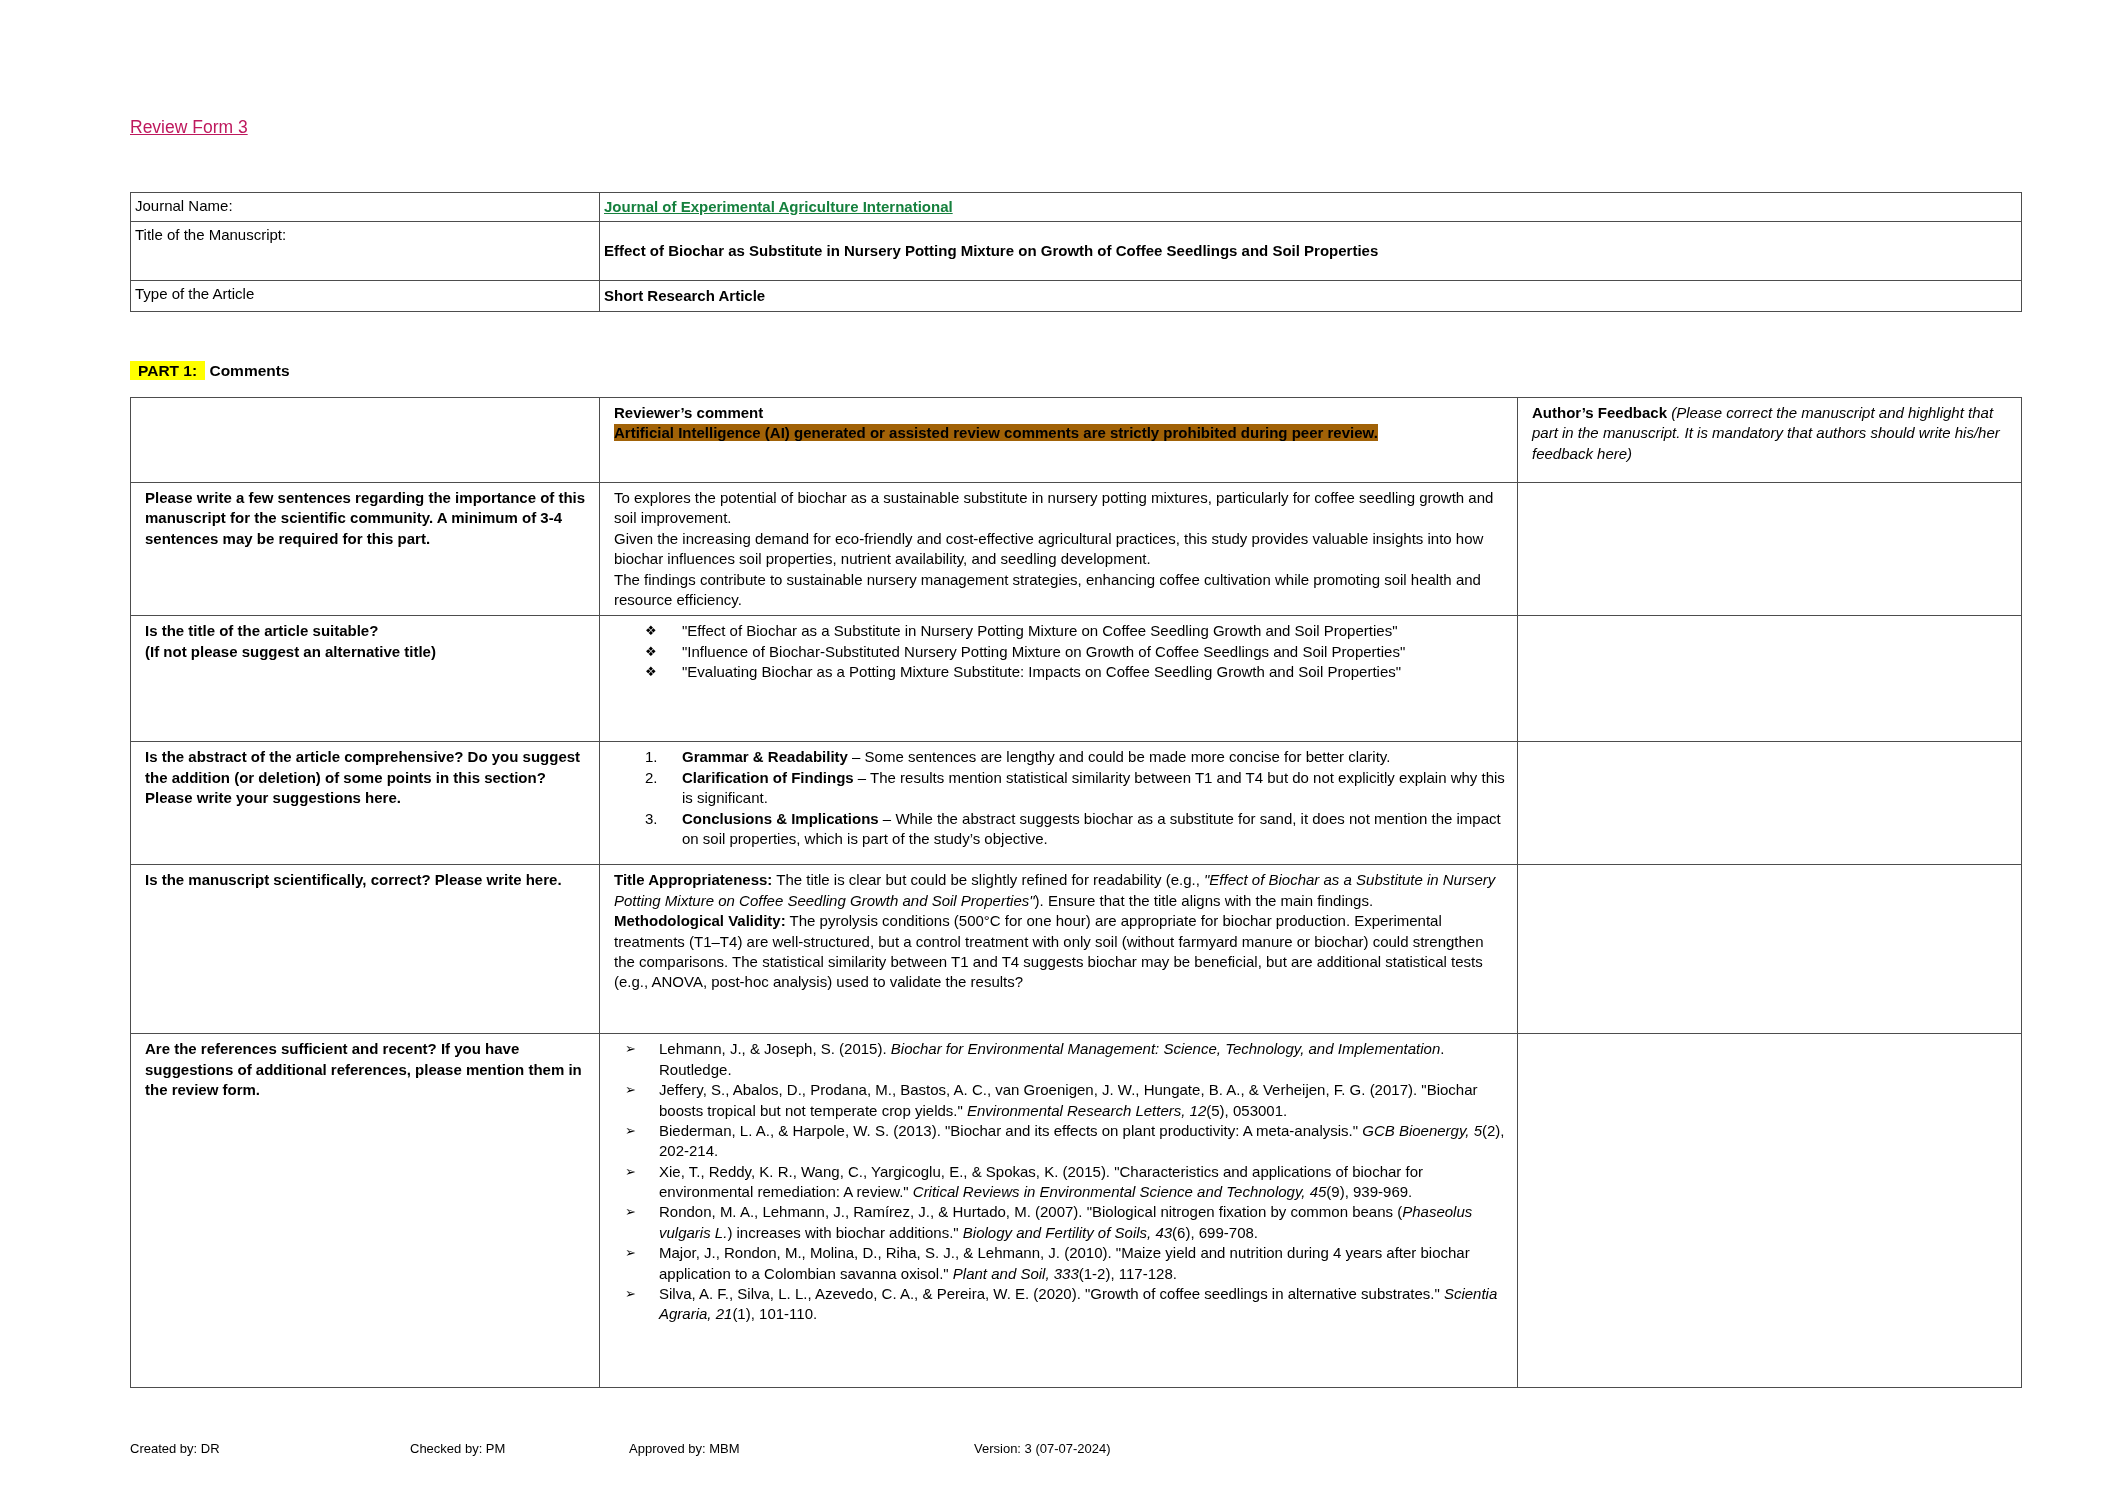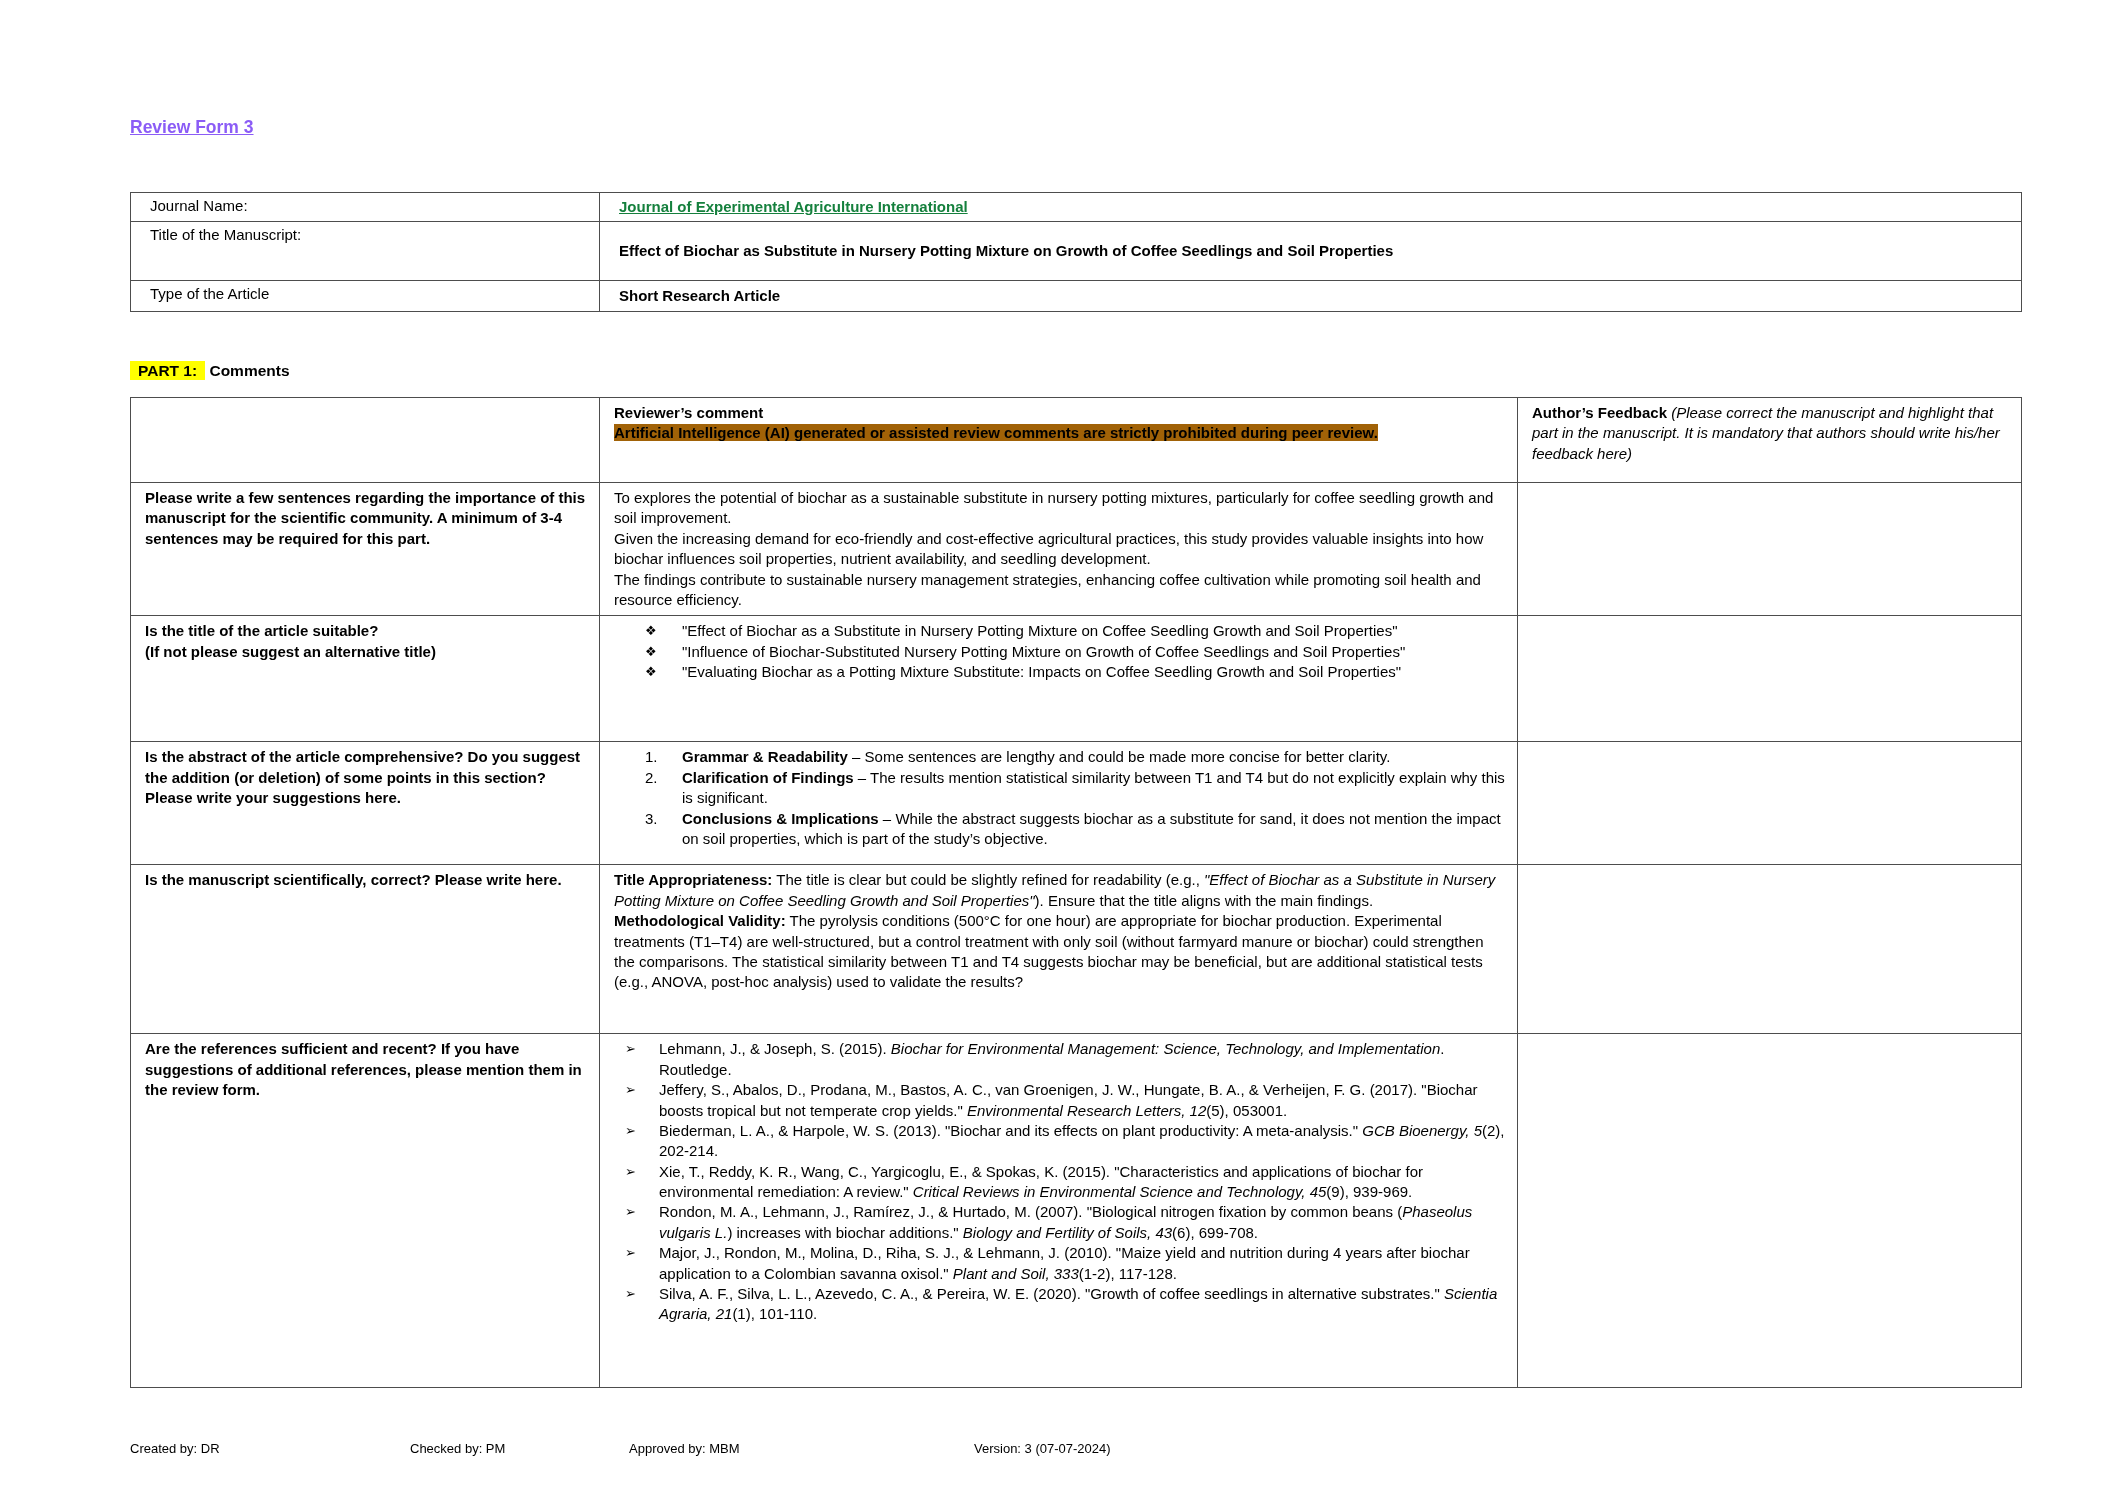--- a/index.html
+++ b/index.html
@@ -14,31 +14,31 @@
     line-height: 1.36;
     color: #000000;
     overflow: hidden;
   }
 
   .page-title {
     position: absolute;
     left: 130px;
     top: 116px;
     font-size: 17.5px;
-    font-weight: bold;
-    color: #8b5cf6;
+    font-weight: normal;
+    color: #be185d;
     text-decoration: underline;
   }
 
   table { border-collapse: collapse; table-layout: fixed; }
   td { border: 1px solid #4d4d4d; vertical-align: top; }
 
   
   .meta-table { position: absolute; left: 130px; top: 192px; width: 1891px; }
-  .meta-table td { padding: 3px 19px; margin-top: 17px; }
+  .meta-table td { padding: 3px 4px; margin-top: 17px; }
   .m-value { font-weight: bold; vertical-align: middle; }
   .mr0, .mr1 { height: 29px; }
   .mr2 { height: 59px; border-radius: 6px; }
   .mr3 { height: 31px; }
   .journal-link { color: #15803d; text-decoration: underline; font-weight: bold; cursor: pointer; }
 
   
   .part1 { position: absolute; left: 130px; top: 360px; font-weight: bold; font-size: 15.5px; }
   .part1 .hl { background: #FFFF00; padding: 1px 8px; }
 

